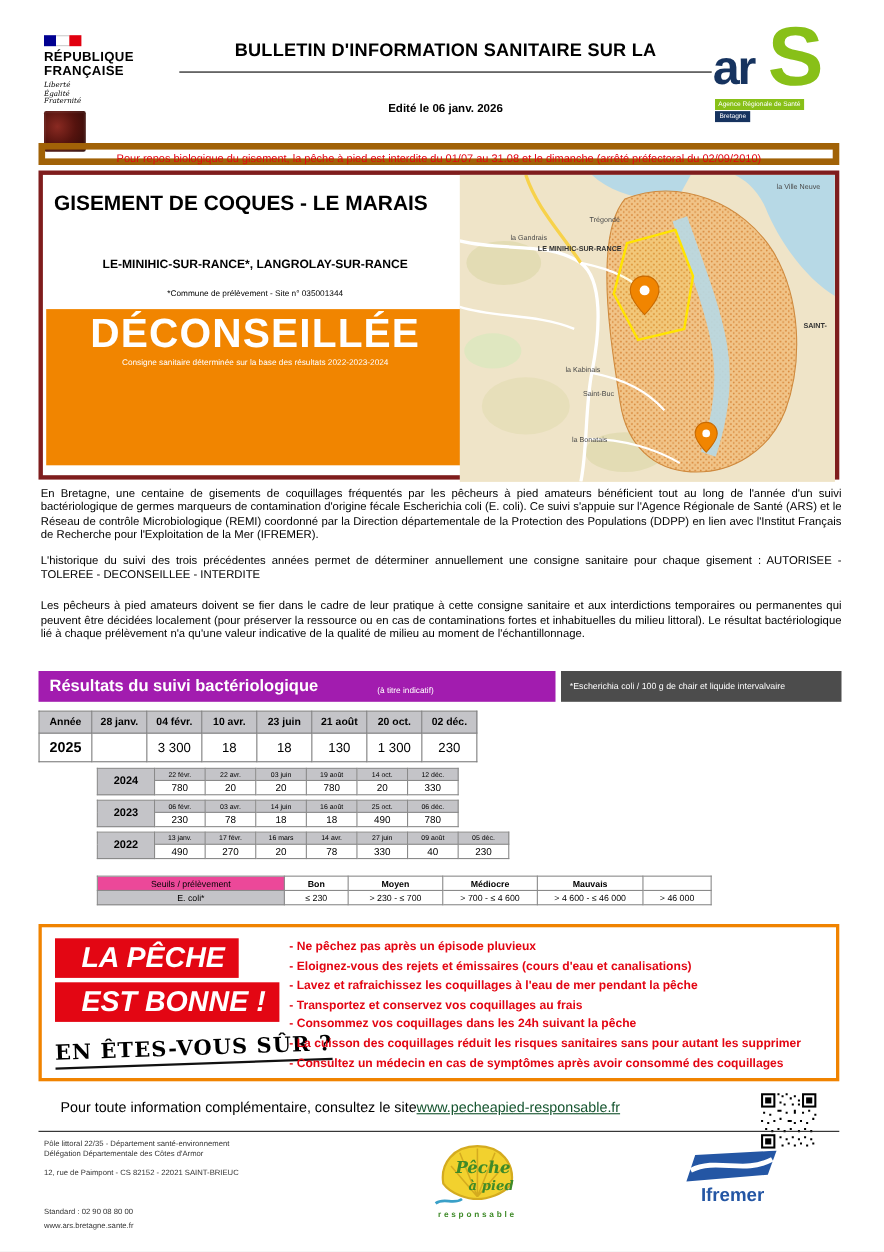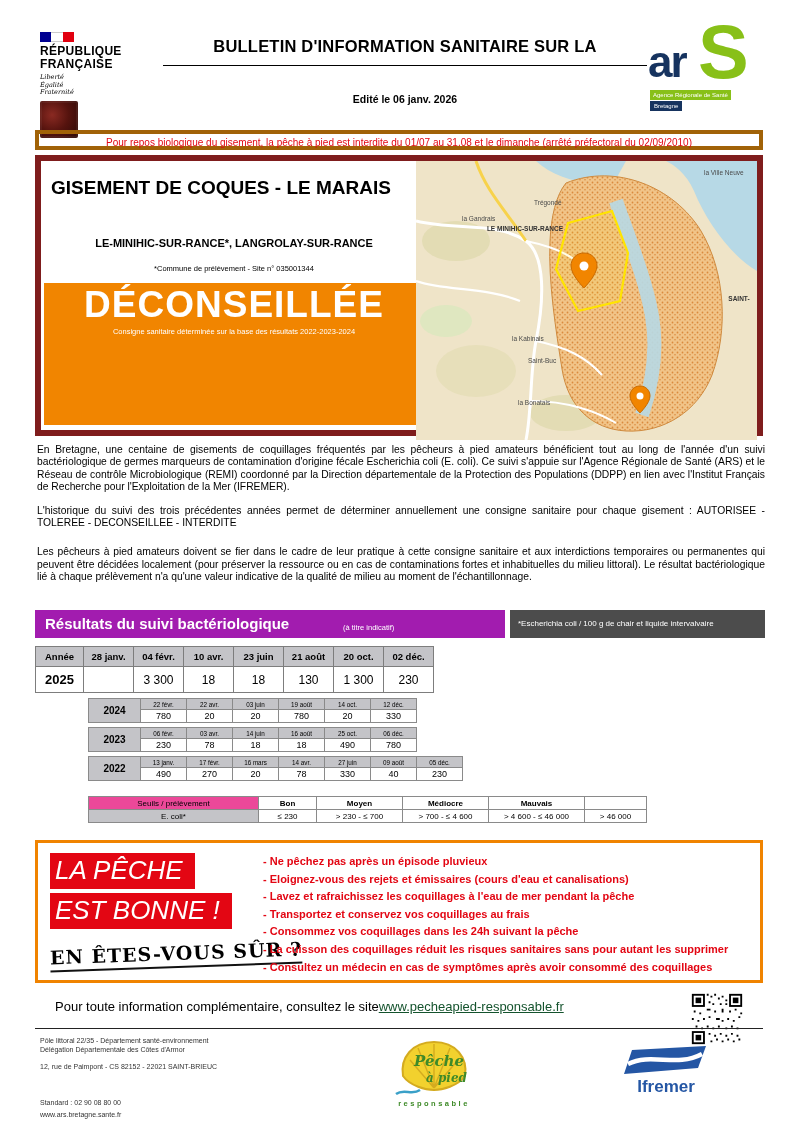--- a/index.html
+++ b/index.html
@@ -19,24 +19,24 @@
   .doc-title{position:absolute;left:163px;top:36px;width:484px;text-align:center;font-size:16.5px;font-weight:bold;line-height:21px;letter-spacing:.2px;border-bottom:1.5px solid #000;padding-bottom:8px}
   .edited{position:absolute;left:163px;top:93px;width:484px;text-align:center;font-size:10.5px;font-weight:bold}
   .ars{position:absolute;left:648px;top:24px;width:120px;height:96px}
   .ars .ar{position:absolute;left:0;top:16px;font-size:44px;font-weight:bold;color:#16335f;letter-spacing:-2px;line-height:44px}
   .ars .s{position:absolute;left:50px;top:-10px;font-size:76px;font-weight:bold;color:#88c018;line-height:76px}
   .ars-cap{position:absolute;left:2px;top:66px;font-size:6px;line-height:8px}
   .cap1{display:inline-block;background:#88c018;color:#fff;padding:1px 3px}
   .cap2{display:inline-block;background:#16335f;color:#fff;padding:1px 4px;margin-top:1px}
 
   
-  .alert{position:absolute;left:35px;top:130px;width:728px;height:20px;border:4px solid #a16207;color:#e30613;font-size:10px;line-height:18px;text-align:center}
-
-  
-  .main-box{position:absolute;left:35px;top:155px;width:728px;height:281px;border:6px solid #7f1d1d}
+  .alert{position:absolute;left:35px;top:130px;width:728px;height:20px;border:6px solid #a16207;color:#e30613;font-size:10px;line-height:18px;text-align:center}
+
+  
+  .main-box{position:absolute;left:35px;top:155px;width:728px;height:281px;border:4px solid #7f1d1d}
   .site-title{position:absolute;left:10px;top:16px;width:376px;font-size:19px;font-weight:bold}
   .communes{position:absolute;left:0;top:76px;width:386px;text-align:center;font-size:11px;font-weight:bold}
   .site-note{position:absolute;left:0;top:103px;width:386px;text-align:center;font-size:7.5px}
   .status-box{position:absolute;left:3px;top:122px;width:380px;height:142px;background:#f18500}
   .status-label{margin:4px 5px 2px 5px;border:2px solid #ffe000;color:#fff;font-weight:bold;font-size:15px;text-align:center;line-height:22px}
   .status-value{color:#fff;font-weight:bold;font-size:37px;text-align:center;letter-spacing:1px;line-height:44px}
   .status-note{color:#fff;font-size:7.5px;text-align:center}
   .status-warning{color:#fff;font-weight:bold;font-size:10px;text-align:center;margin-top:11px;padding:0 16px;line-height:13px}
   .map{position:absolute;right:0;top:0;width:341px;height:279px;overflow:hidden;background:#efe4c8}
   .map svg{position:absolute;left:0;top:0}
@@ -76,21 +76,21 @@
   [data-level="tres-mauvais"]{background:#fe0000;color:#fff}
 
   .thr-tbl{position:absolute;left:88px;top:796px}
   .thr-tbl th,.thr-tbl td{border:1px solid #8a8a8a;height:13px;font-size:8px;text-align:center;background:#fff}
   .thr-tbl .corner{width:170px;background:#ec4899;font-weight:normal}
   .thr-tbl .rowlab{background:#c4c4c8}
   .w1{width:58px}.w2{width:86px}.w3{width:86px}.w4{width:96px}.w5{width:62px}
 
   
   .advice{position:absolute;left:35px;top:840px;width:728px;height:143px;border:3px solid #f08300}
-  .slogan1,.slogan2{position:absolute;left:12px;background:#e30613;color:#fff;font-style:italic;font-weight:normal;font-size:26px;padding:2px 12px 4px 5px;line-height:30px}
+  .slogan1,.slogan2{position:absolute;left:12px;background:#e30613;color:#fff;font-style:italic;font-weight:bold;font-size:26px;padding:2px 12px 4px 24px;line-height:30px}
   .slogan1{top:10px}
   .slogan2{top:50px}
   .slogan3{position:absolute;left:12px;top:99px;font-size:19px;font-weight:bold;font-family:"DejaVu Serif",serif;transform:rotate(-2deg);border-bottom:2px solid #111;padding-bottom:2px;letter-spacing:1px}
   .tips{position:absolute;left:225px;top:10px;width:495px;color:#e30613;font-size:11px;font-weight:bold;line-height:17.6px}
   .tip::before{content:"- "}
 
   
   .info{position:absolute;left:55px;top:999px;font-size:13px}
   .info-link{color:#14532d;text-decoration:underline;margin-left:0;cursor:pointer}
   .qr{position:absolute;left:690px;top:992px;width:54px;height:54px;background:#fff}

